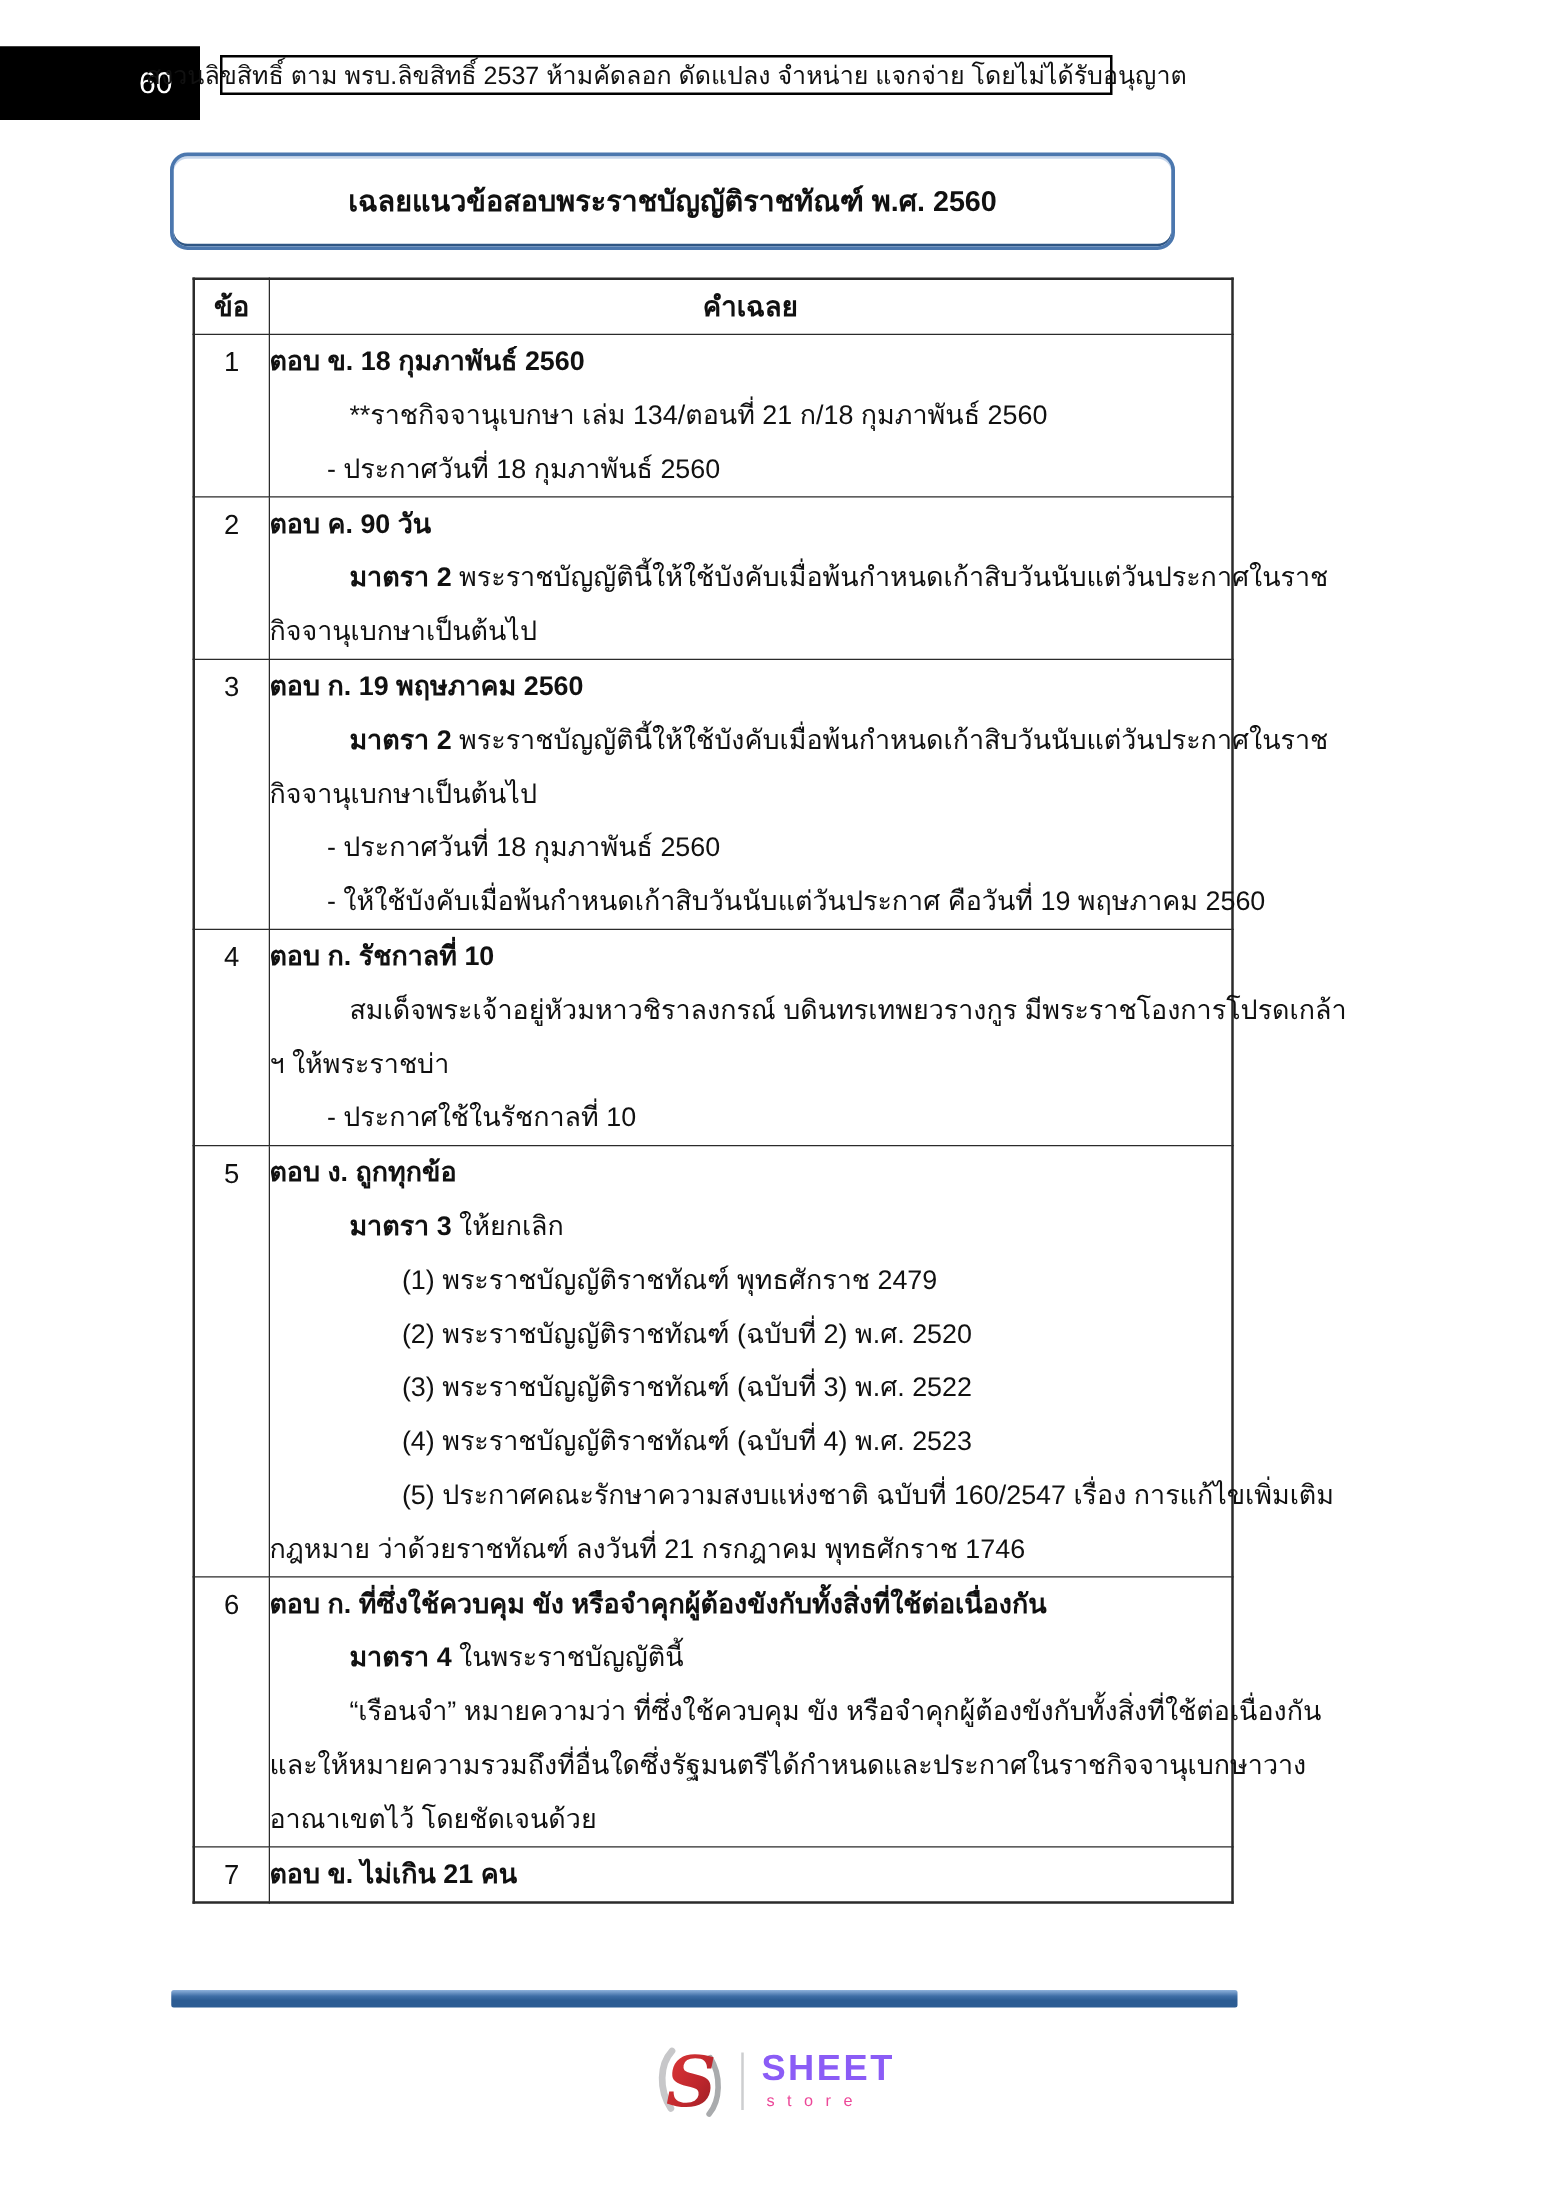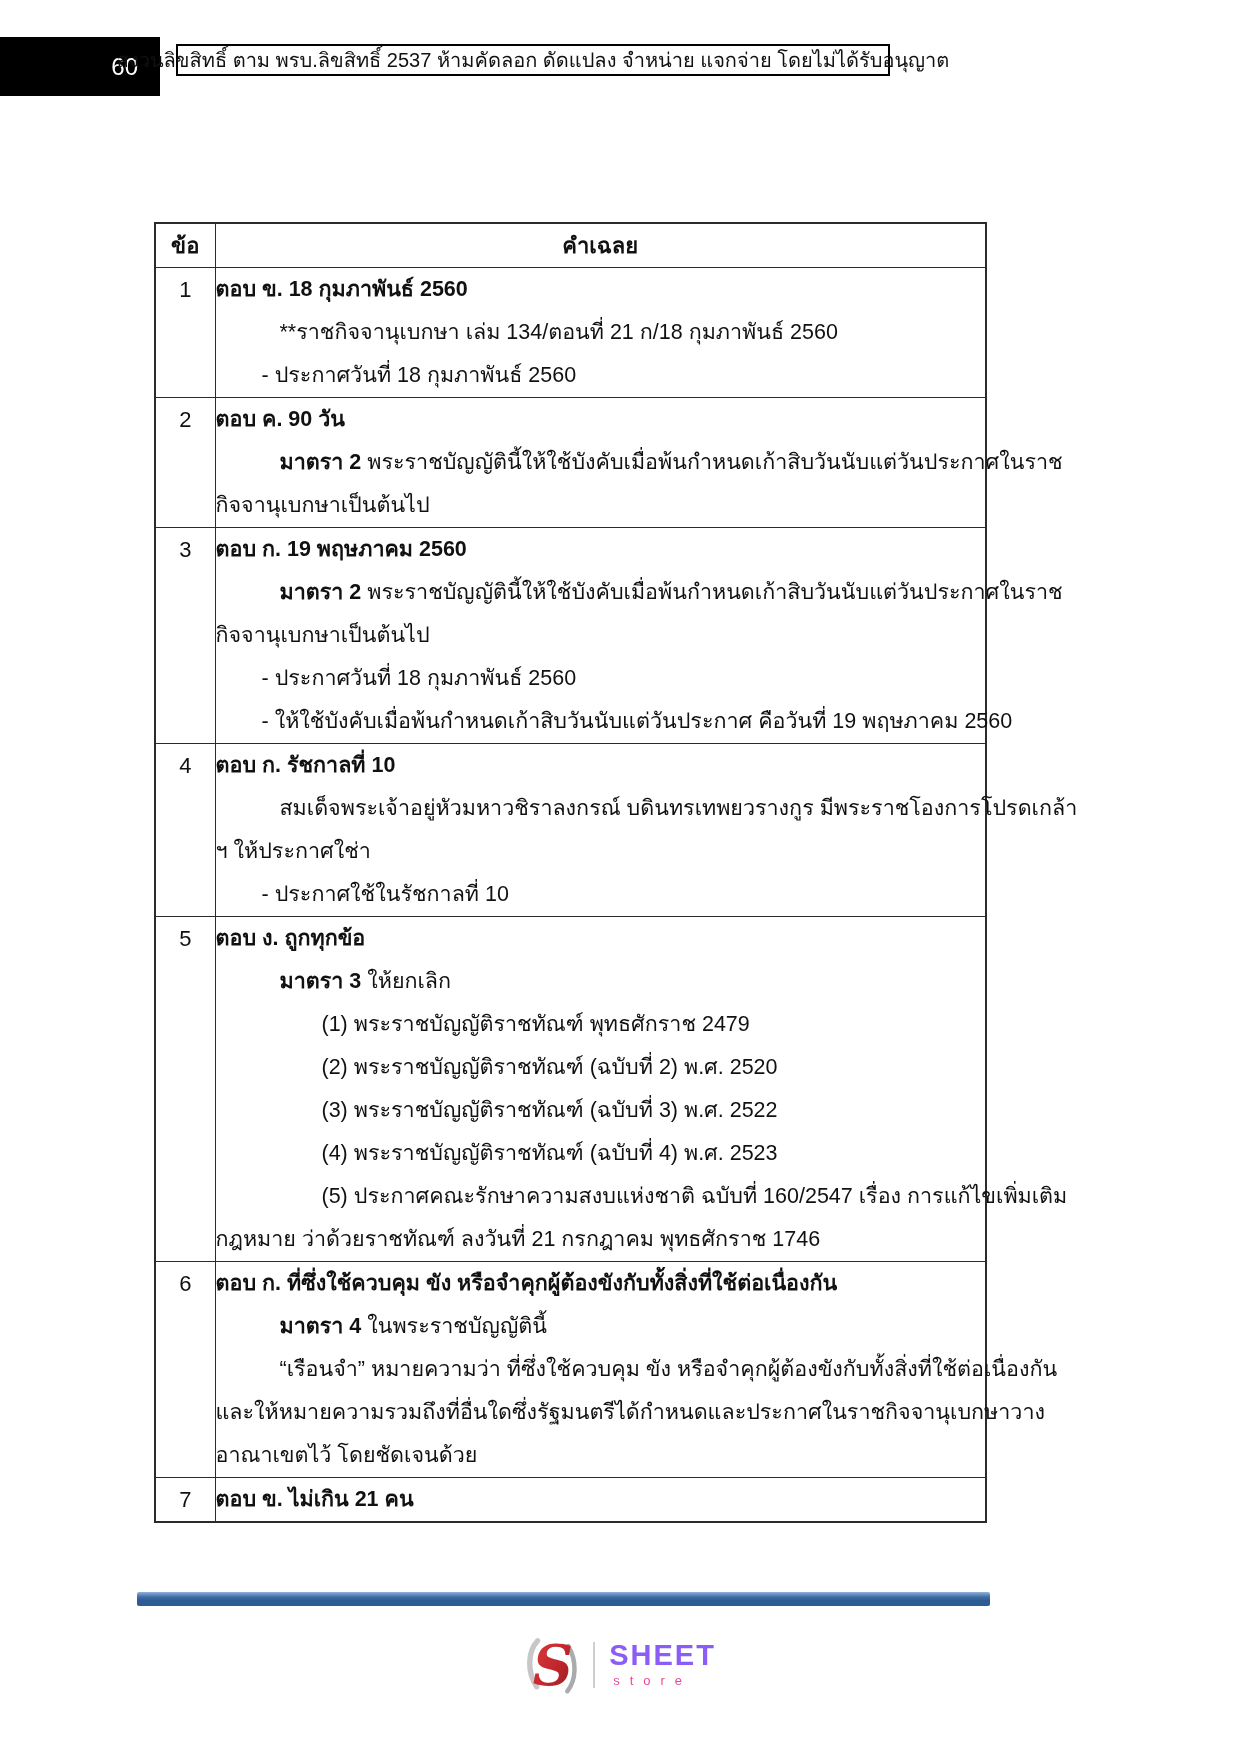--- a/index.html
+++ b/index.html
@@ -93,20 +93,23 @@
 <div class="page">
 
   <div class="pageno-box">
     <span>60</span>
   </div>
 
   <div class="copyright-box">
     <span>สงวนลิขสิทธิ์ ตาม พรบ.ลิขสิทธิ์ 2537 ห้ามคัดลอก ดัดแปลง จำหน่าย แจกจ่าย โดยไม่ได้รับอนุญาต</span>
   </div>
 
+  <div class="title-box">
+    <span>เฉลยแนวข้อสอบพระราชบัญญัติราชทัณฑ์ พ.ศ. 2560</span>
+  </div>
 
   <table class="answers">
     <thead>
       <tr>
         <th class="h-no">ข้อ</th>
         <th class="h-ans">คำเฉลย</th>
       </tr>
     </thead>
     <tbody id="answers-body">
         <tr>
@@ -133,21 +136,21 @@
             <div class="ln ln-cont">กิจจานุเบกษาเป็นต้นไป</div>
             <div class="ln ln-p1">- ประกาศวันที่ 18 กุมภาพันธ์ 2560</div>
             <div class="ln ln-p1">- ให้ใช้บังคับเมื่อพ้นกำหนดเก้าสิบวันนับแต่วันประกาศ คือวันที่ 19 พฤษภาคม 2560</div>
           </td>
         </tr>
         <tr>
           <td class="c-no">4</td>
           <td class="c-ans">
             <div class="ln ln-answer">ตอบ ก. รัชกาลที่ 10</div>
             <div class="ln ln-p2">สมเด็จพระเจ้าอยู่หัวมหาวชิราลงกรณ์ บดินทรเทพยวรางกูร มีพระราชโองการโปรดเกล้า</div>
-            <div class="ln ln-cont">ฯ ให้ประกาศใช่า</div>
+            <div class="ln ln-cont">ฯ ให้พระราชบ่า</div>
             <div class="ln ln-p1">- ประกาศใช้ในรัชกาลที่ 10</div>
           </td>
         </tr>
         <tr>
           <td class="c-no">5</td>
           <td class="c-ans">
             <div class="ln ln-answer">ตอบ ง. ถูกทุกข้อ</div>
             <div class="ln ln-p2"><b>มาตรา 3</b> ให้ยกเลิก</div>
             <div class="ln ln-p3">(1) พระราชบัญญัติราชทัณฑ์ พุทธศักราช 2479</div>
             <div class="ln ln-p3">(2) พระราชบัญญัติราชทัณฑ์ (ฉบับที่ 2) พ.ศ. 2520</div>

